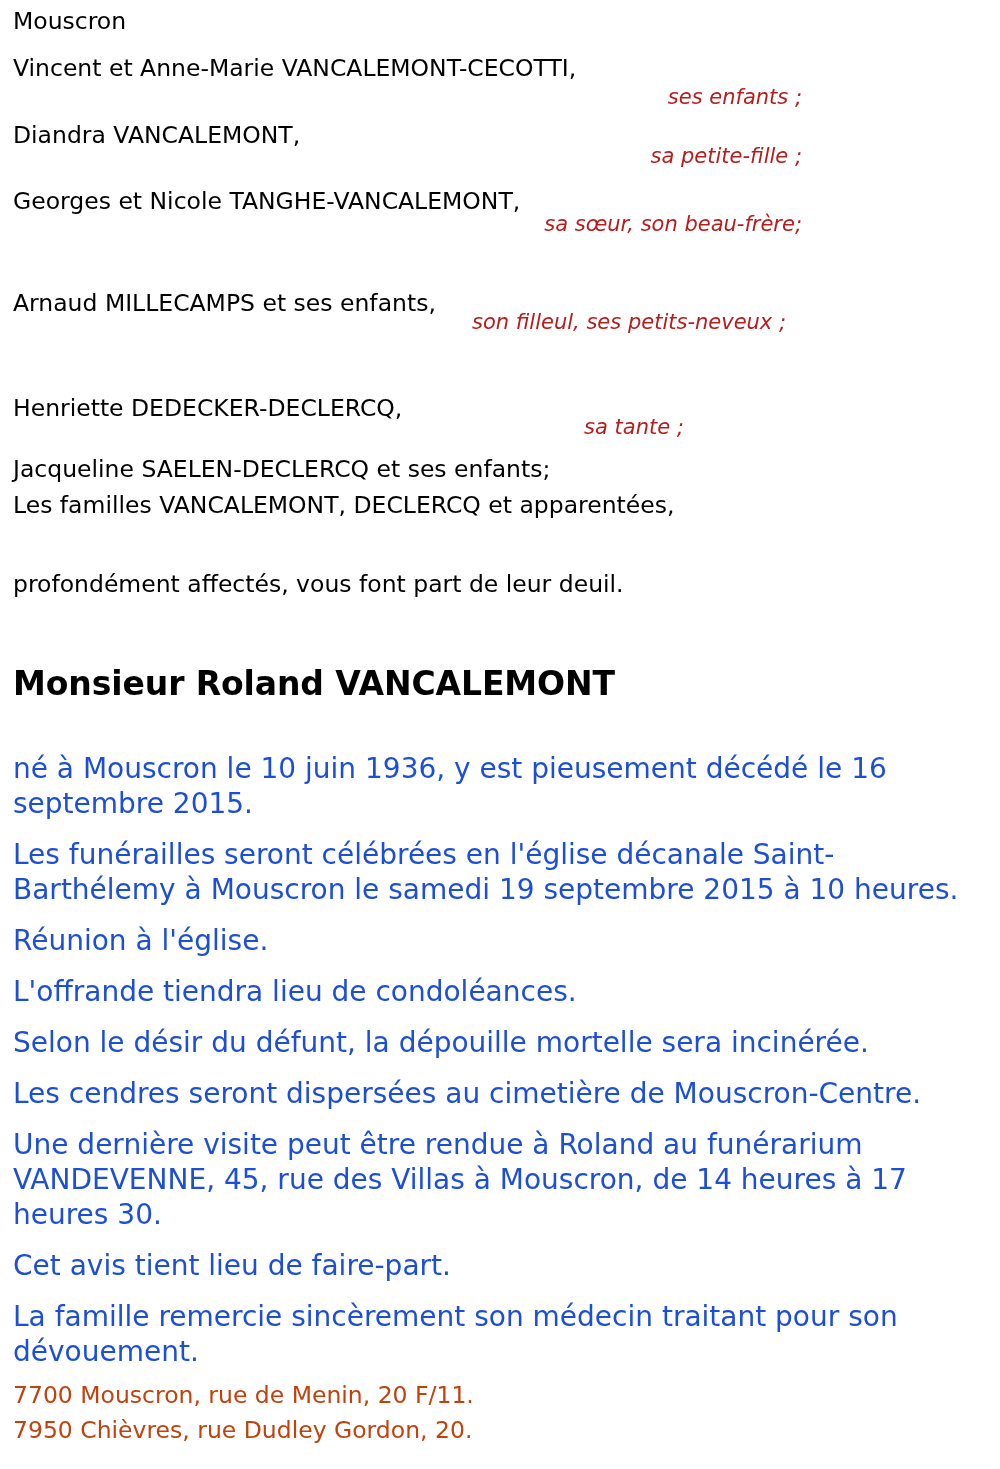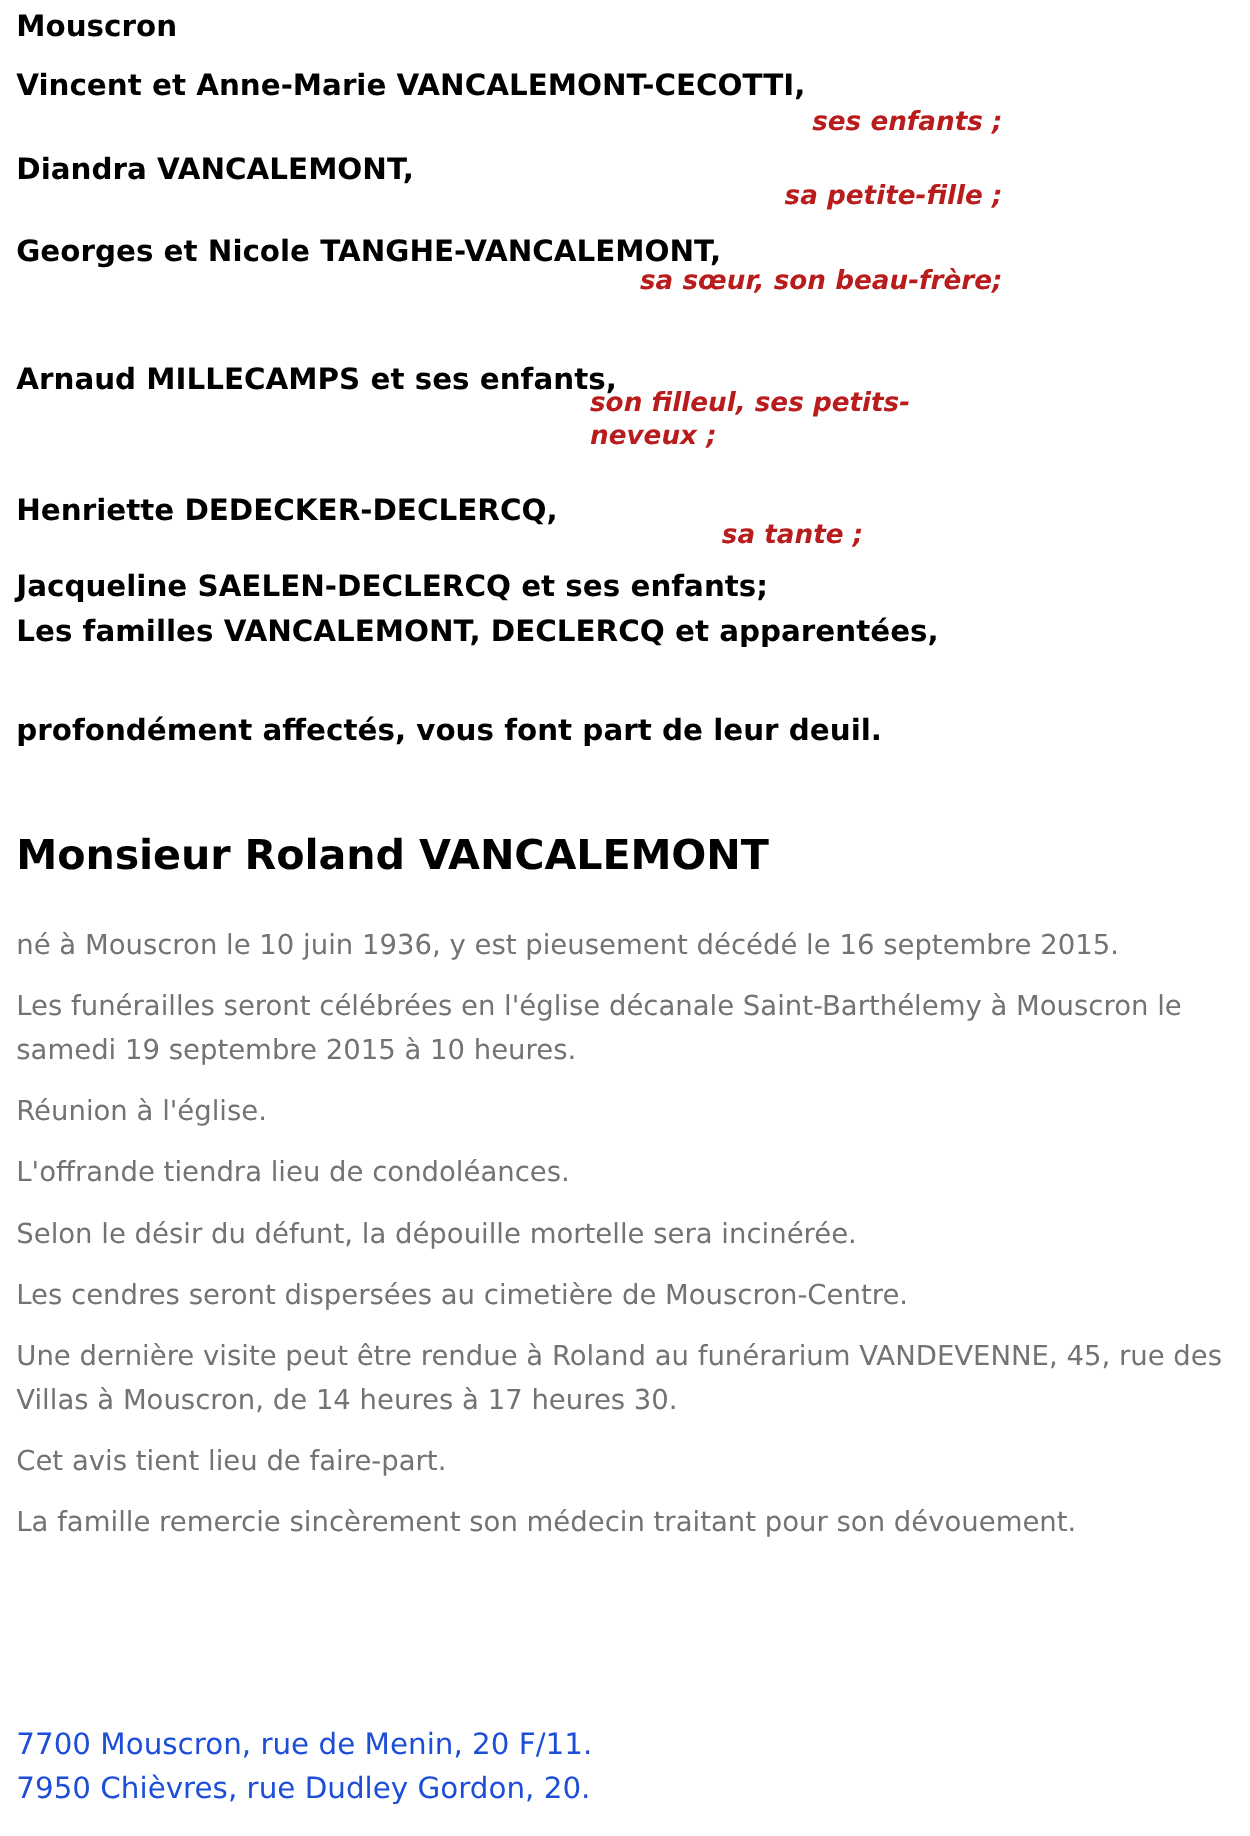--- a/index.html
+++ b/index.html
@@ -21,21 +21,20 @@
     height: 1469px;
     box-sizing: border-box;
     padding: 0;
   }
 
   
   .survivors {
     position: relative;
     width: 809px;
     height: 612px;
-    font-weight: bold;
   }
   .names-col {
     position: absolute;
     left: 13px;
     top: 0;
     width: 790px;
   }
   .name-line {
     font-size: 23.5px;
     line-height: 1.0;
@@ -81,38 +80,38 @@
   }
 
   
   .body-block {
     position: absolute;
     left: 13px;
     top: 735px;
     width: 975px;
   }
   .body-par {
-    font-size: 22px;
+    font-size: 28px;
     line-height: 35px;
-    margin: 4px 0 14px 0;
-    color: #737373;
+    margin: 16px 0 14px 0;
+    color: #1d4ed8;
   }
   .body-par:last-child { margin-bottom: 0; }
 
   
   .addresses {
     position: absolute;
     left: 13px;
     top: 1378px;
     width: 975px;
   }
   .address-line {
     font-size: 23.5px;
     line-height: 35px;
-    color: #1d4ed8;
+    color: #c2410c;
     white-space: nowrap;
   }
 </style>
 </head>
 <body>
 
 <div class="page">
 
   <section class="survivors">
 

